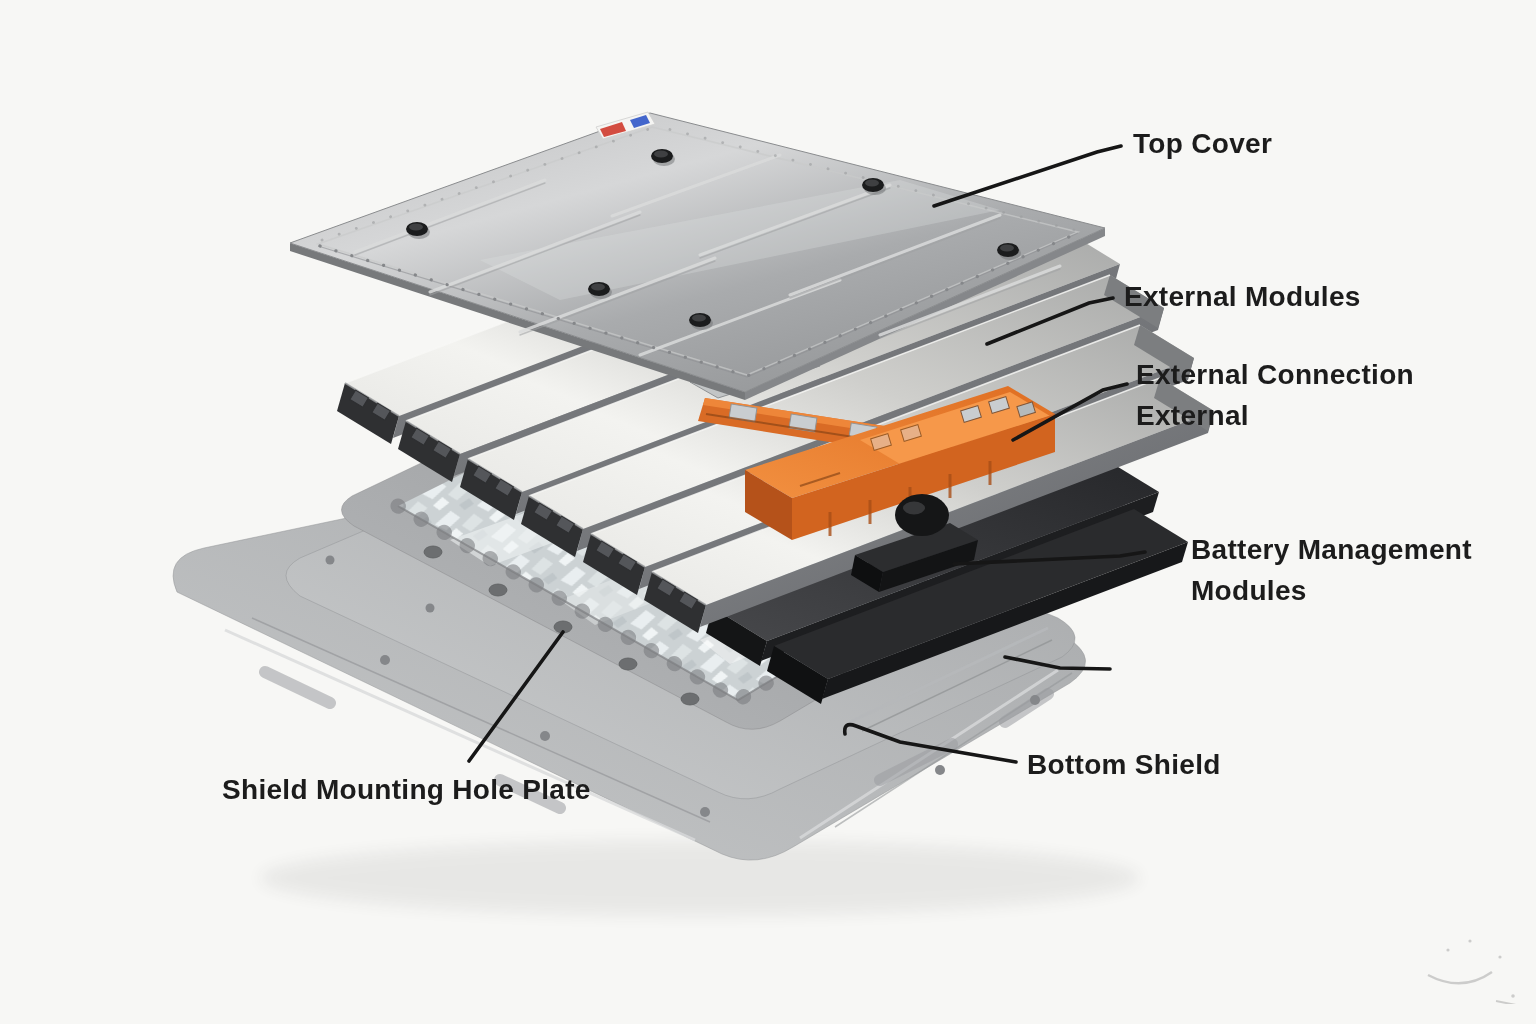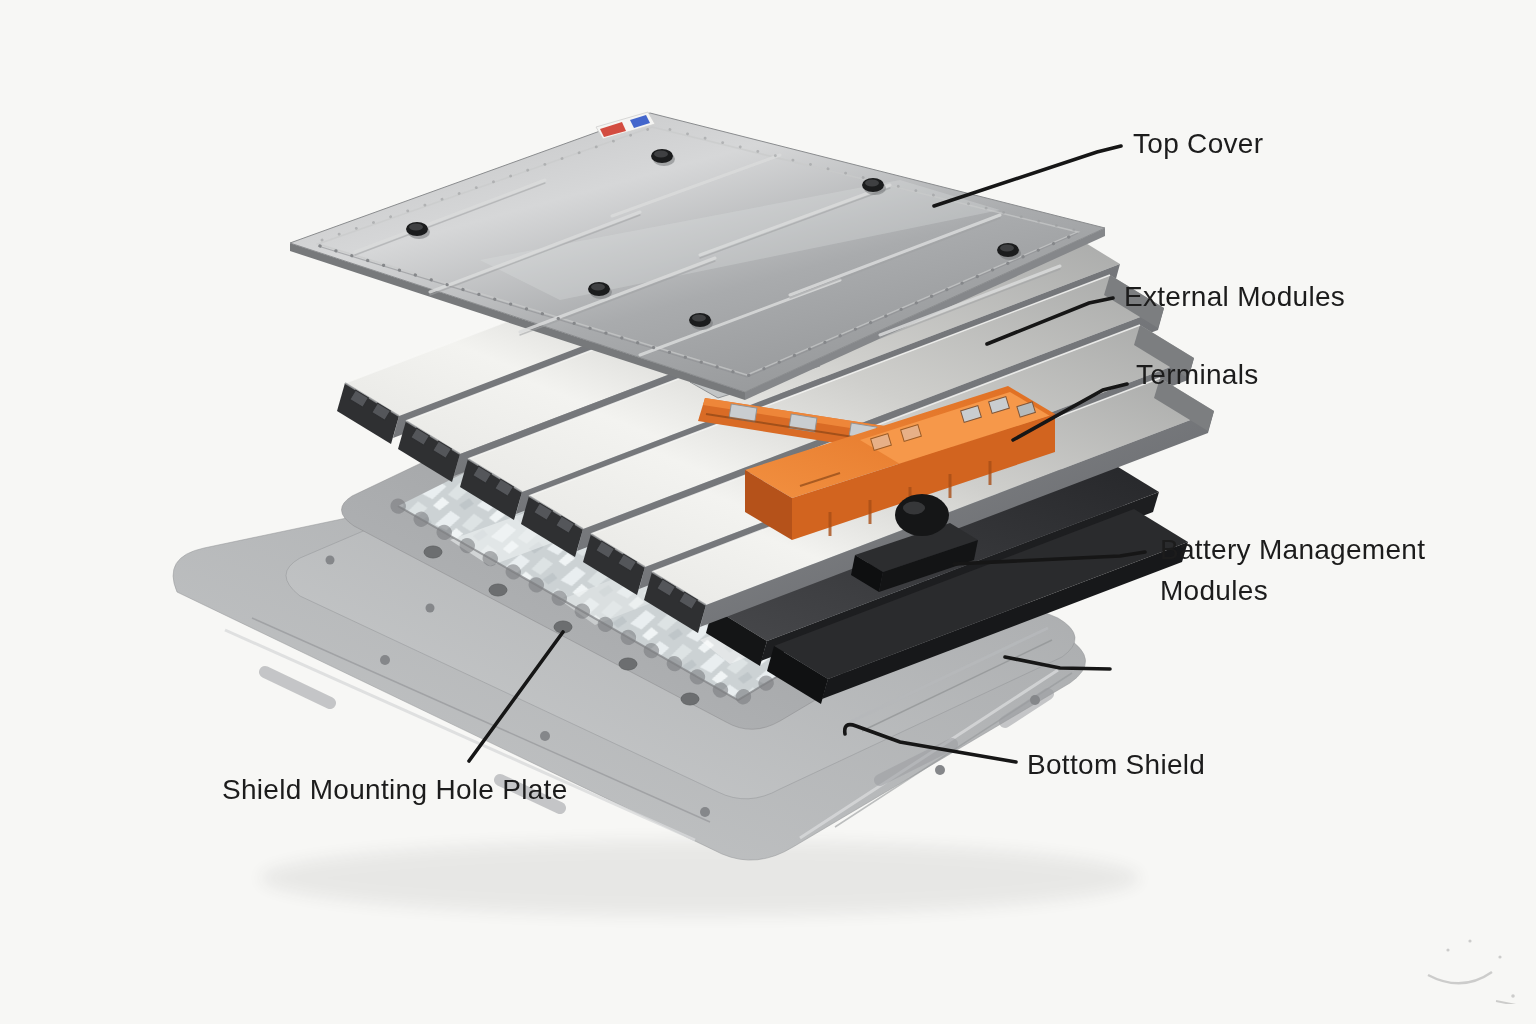--- a/index.html
+++ b/index.html
@@ -1,17 +1,17 @@
 <!DOCTYPE html>
 <html><head>
 <meta charset="utf-8">
 <style>
   html,body{margin:0;padding:0;background:#f7f7f5;}
   #stage{position:relative;width:1536px;height:1004px;background:#f7f7f5;overflow:hidden;
-         font-family:"Liberation Sans", sans-serif;}
+         font-family:"Liberation Sans", sans-serif;font-weight:bold;}
   #diagram-svg{position:absolute;left:0;top:0;}
   .label{position:absolute;color:#1c1c1c;font-size:28px;line-height:1.45;letter-spacing:.3px;
          white-space:nowrap;}
   .label span{display:block;}
 </style>
 </head>
 <body>
 
 <div id="stage">
 
@@ -312,24 +312,25 @@
     <circle cx="1513" cy="996" r="1.8" fill="#9a9a9a"></circle>
     <path d="M1496,1001 L1516,1005" stroke="#9a9a9a" stroke-width="2" fill="none"></path>
   </g>
 </svg>
 
 <div class="label" style="left:1133px;top:124px">Top Cover</div>
 
 <div class="label" style="left:1124px;top:277px">External Modules</div>
 
 <div class="label" style="left:1136px;top:355px">
-  <span>Terminals</span>
+  <span>External Connection</span>
+  <span>External</span>
 </div>
 
-<div class="label" style="left:1160px;top:530px">
+<div class="label" style="left:1191px;top:530px">
   <span>Battery Management</span>
   <span>Modules</span>
 </div>
 
 
 <div class="label" style="left:1027px;top:745px">Bottom Shield</div>
 
 <div class="label" style="left:222px;top:770px">Shield Mounting Hole Plate</div>
 
 </div>

